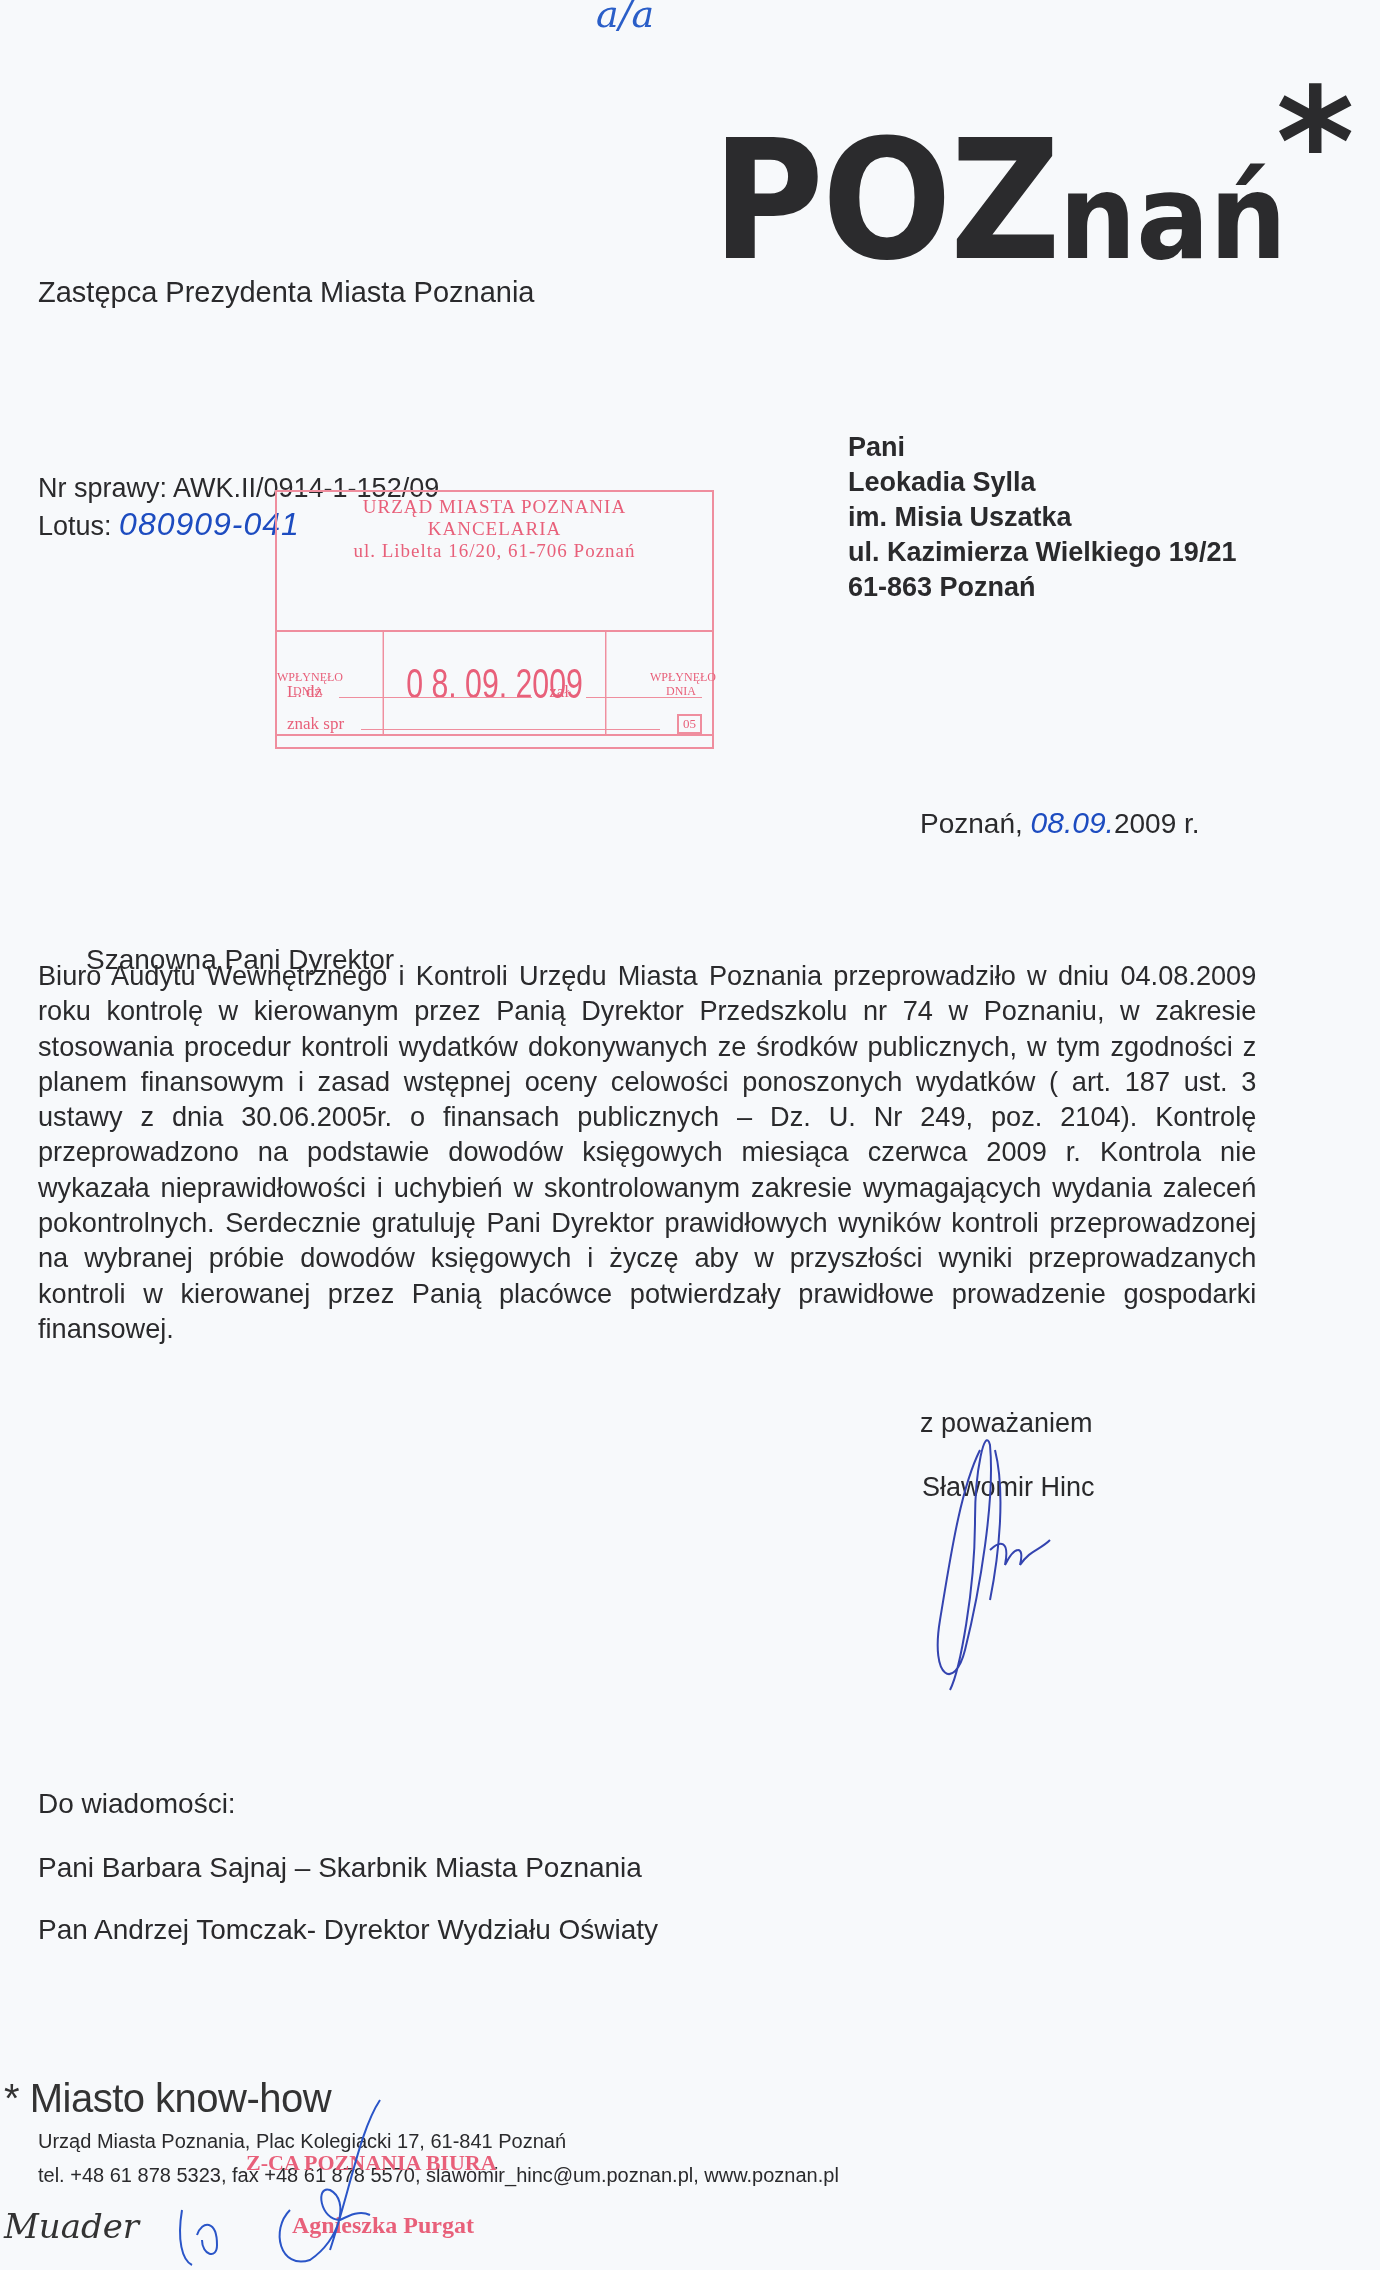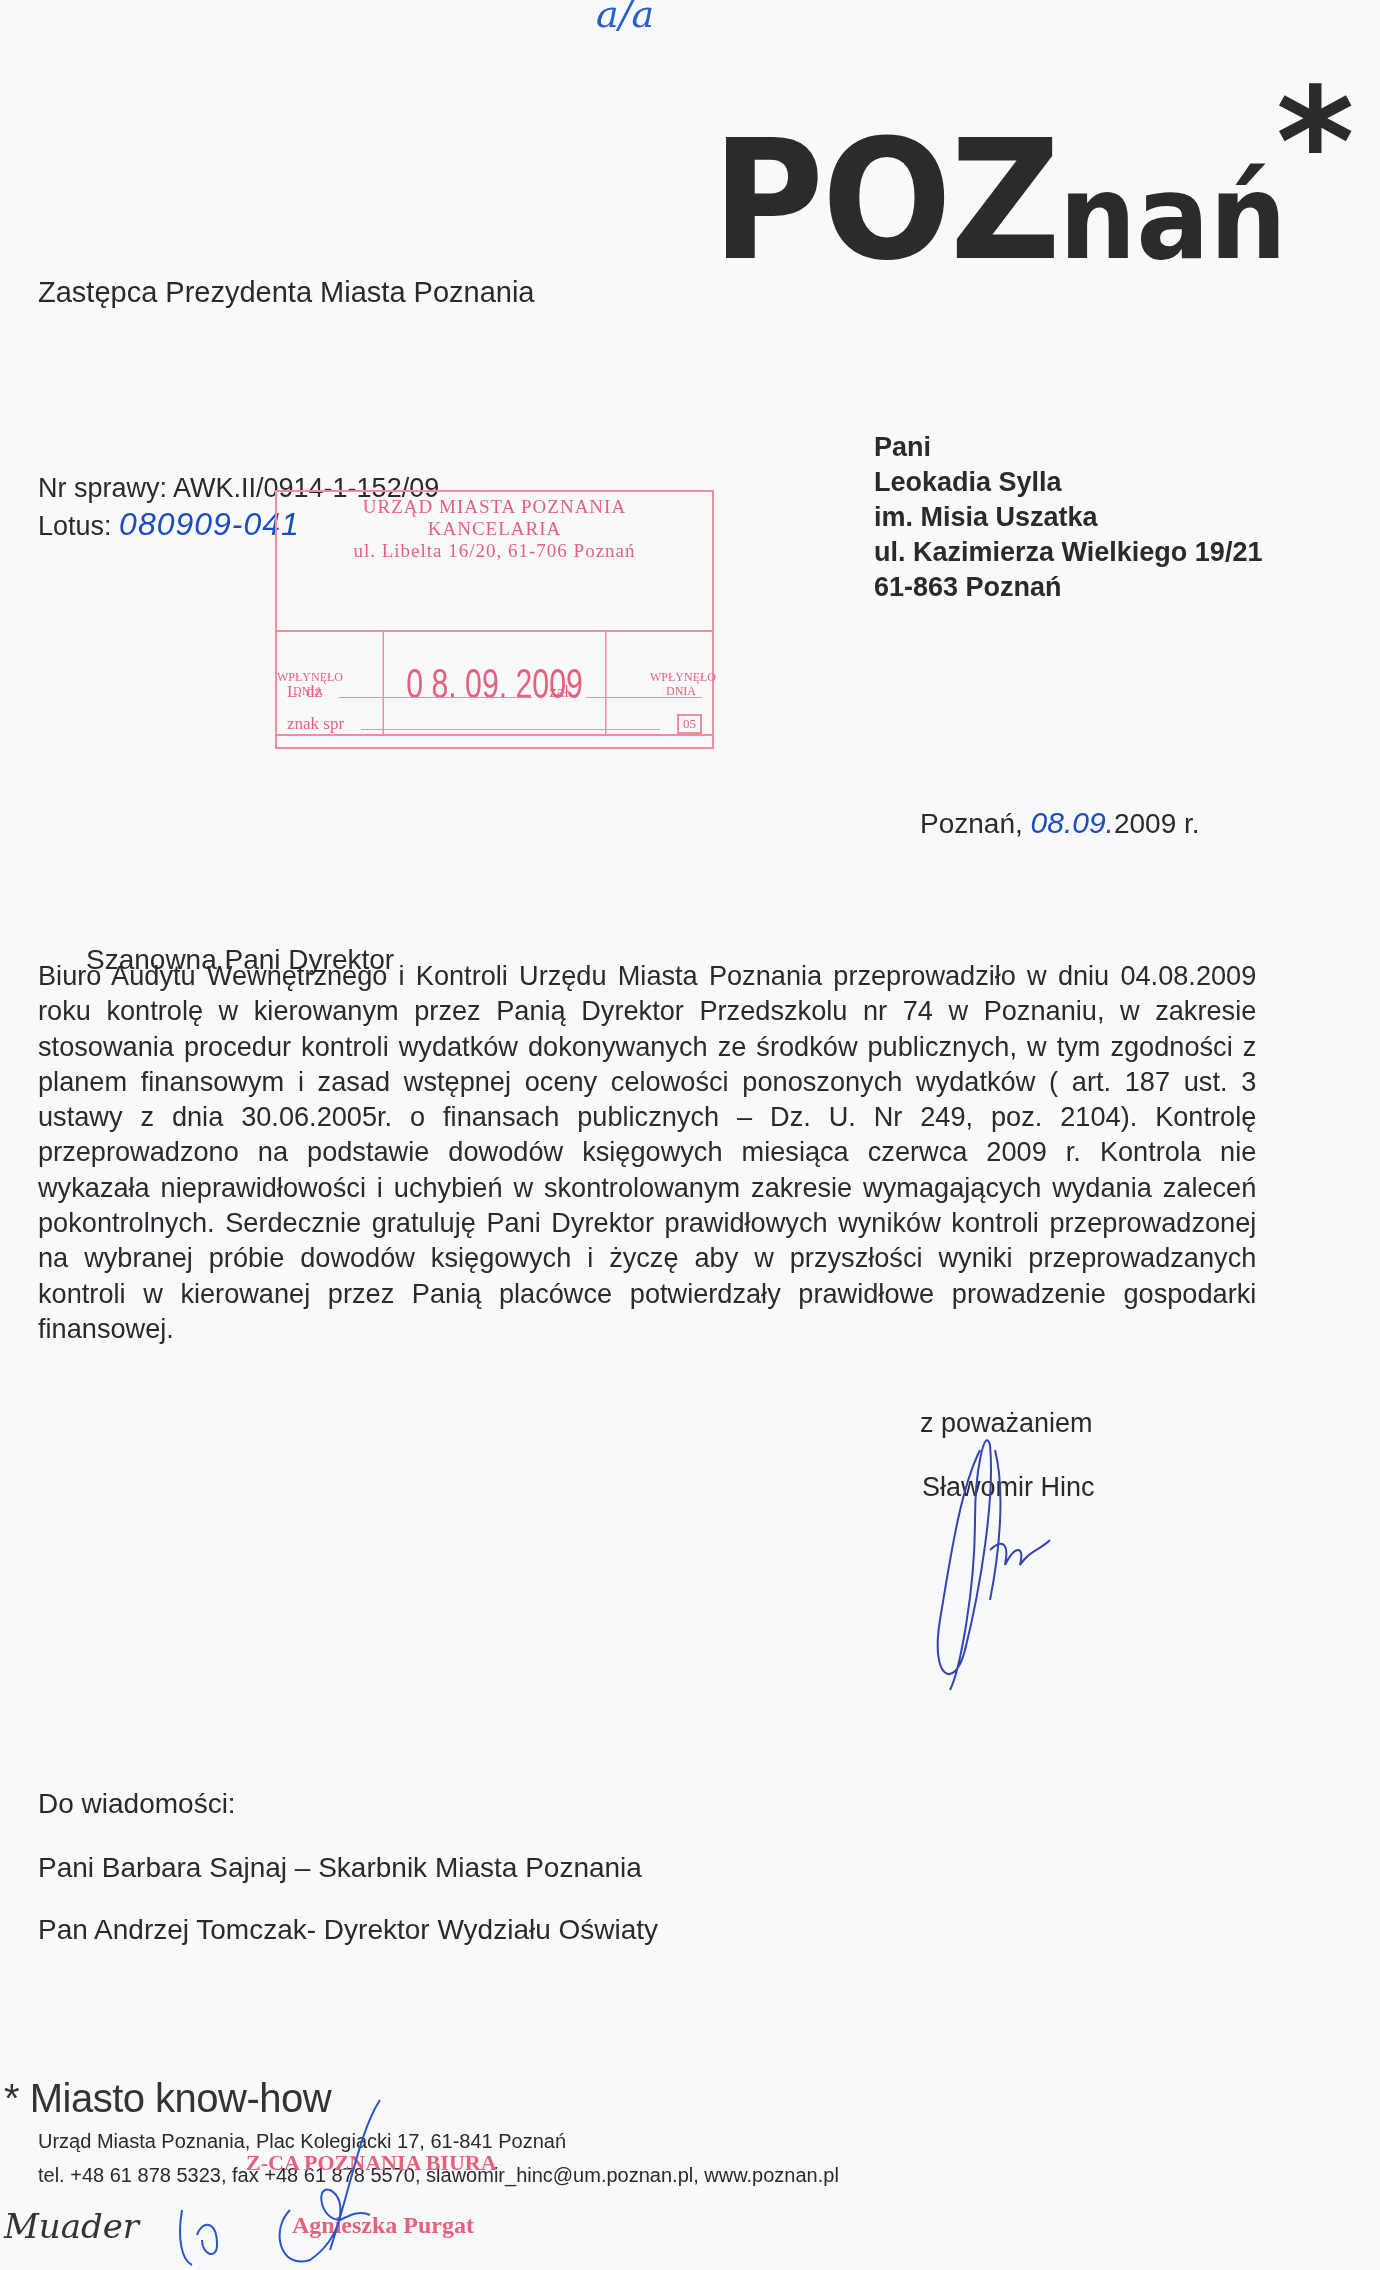--- a/index.html
+++ b/index.html
@@ -17,21 +17,21 @@
     line-height: 1; transform: scaleX(0.92); transform-origin: left top;
   }
   .logo-lower { font-size: 118px; letter-spacing: 0; }
   .logo-star {
     left: 1276px; top: 68px; font-size: 150px; font-weight: bold; color: #2b2b2d;
     font-family: "DejaVu Sans", sans-serif; line-height: 1;
   }
   .sender { left: 38px; top: 276px; font-size: 29px; }
   .meta { left: 38px; top: 470px; font-size: 27px; line-height: 36px; }
   .lotus-hand { font-size: 32px; color: #1d4cc0; font-style: italic; letter-spacing: 1px; }
-  .recipient { left: 848px; top: 430px; font-size: 27px; font-weight: bold; line-height: 35px; margin-left: 26px; }
+  .recipient { left: 848px; top: 430px; font-size: 27px; font-weight: bold; line-height: 35px; }
   .stamp {
     left: 275px; top: 490px; width: 435px; height: 255px;
     border: 2px solid #ef8e9e; color: #e8607a; font-family: "Liberation Serif", serif;
   }
   .stamp-head { text-align: center; font-size: 19px; line-height: 22px; padding-top: 4px; letter-spacing: 1px; }
   .stamp-mid { position: absolute; top: 97px; left: 0; right: 0; height: 102px; border-top: 2px solid #ef8e9e; border-bottom: 2px solid #ef8e9e; display: flex; margin-top: 41px; }
   .stamp-side { width: 62px; font-size: 12px; text-align: center; padding-top: 38px; line-height: 14px; }
   .stamp-date { flex: 1; border-left: 2px solid #ef8e9e; border-right: 2px solid #ef8e9e; font-family: "Liberation Sans Narrow", "Liberation Sans", sans-serif; font-size: 42px; text-align: center; padding-top: 28px; transform: scaleX(0.72); }
   .stamp-row { position: absolute; left: 10px; right: 10px; font-size: 17px; display: flex; align-items: flex-end; gap: 17px; }
   .stamp-line { flex: 1; border-bottom: 1.5px solid #ef8e9e; height: 1px; margin-bottom: 4px; }

